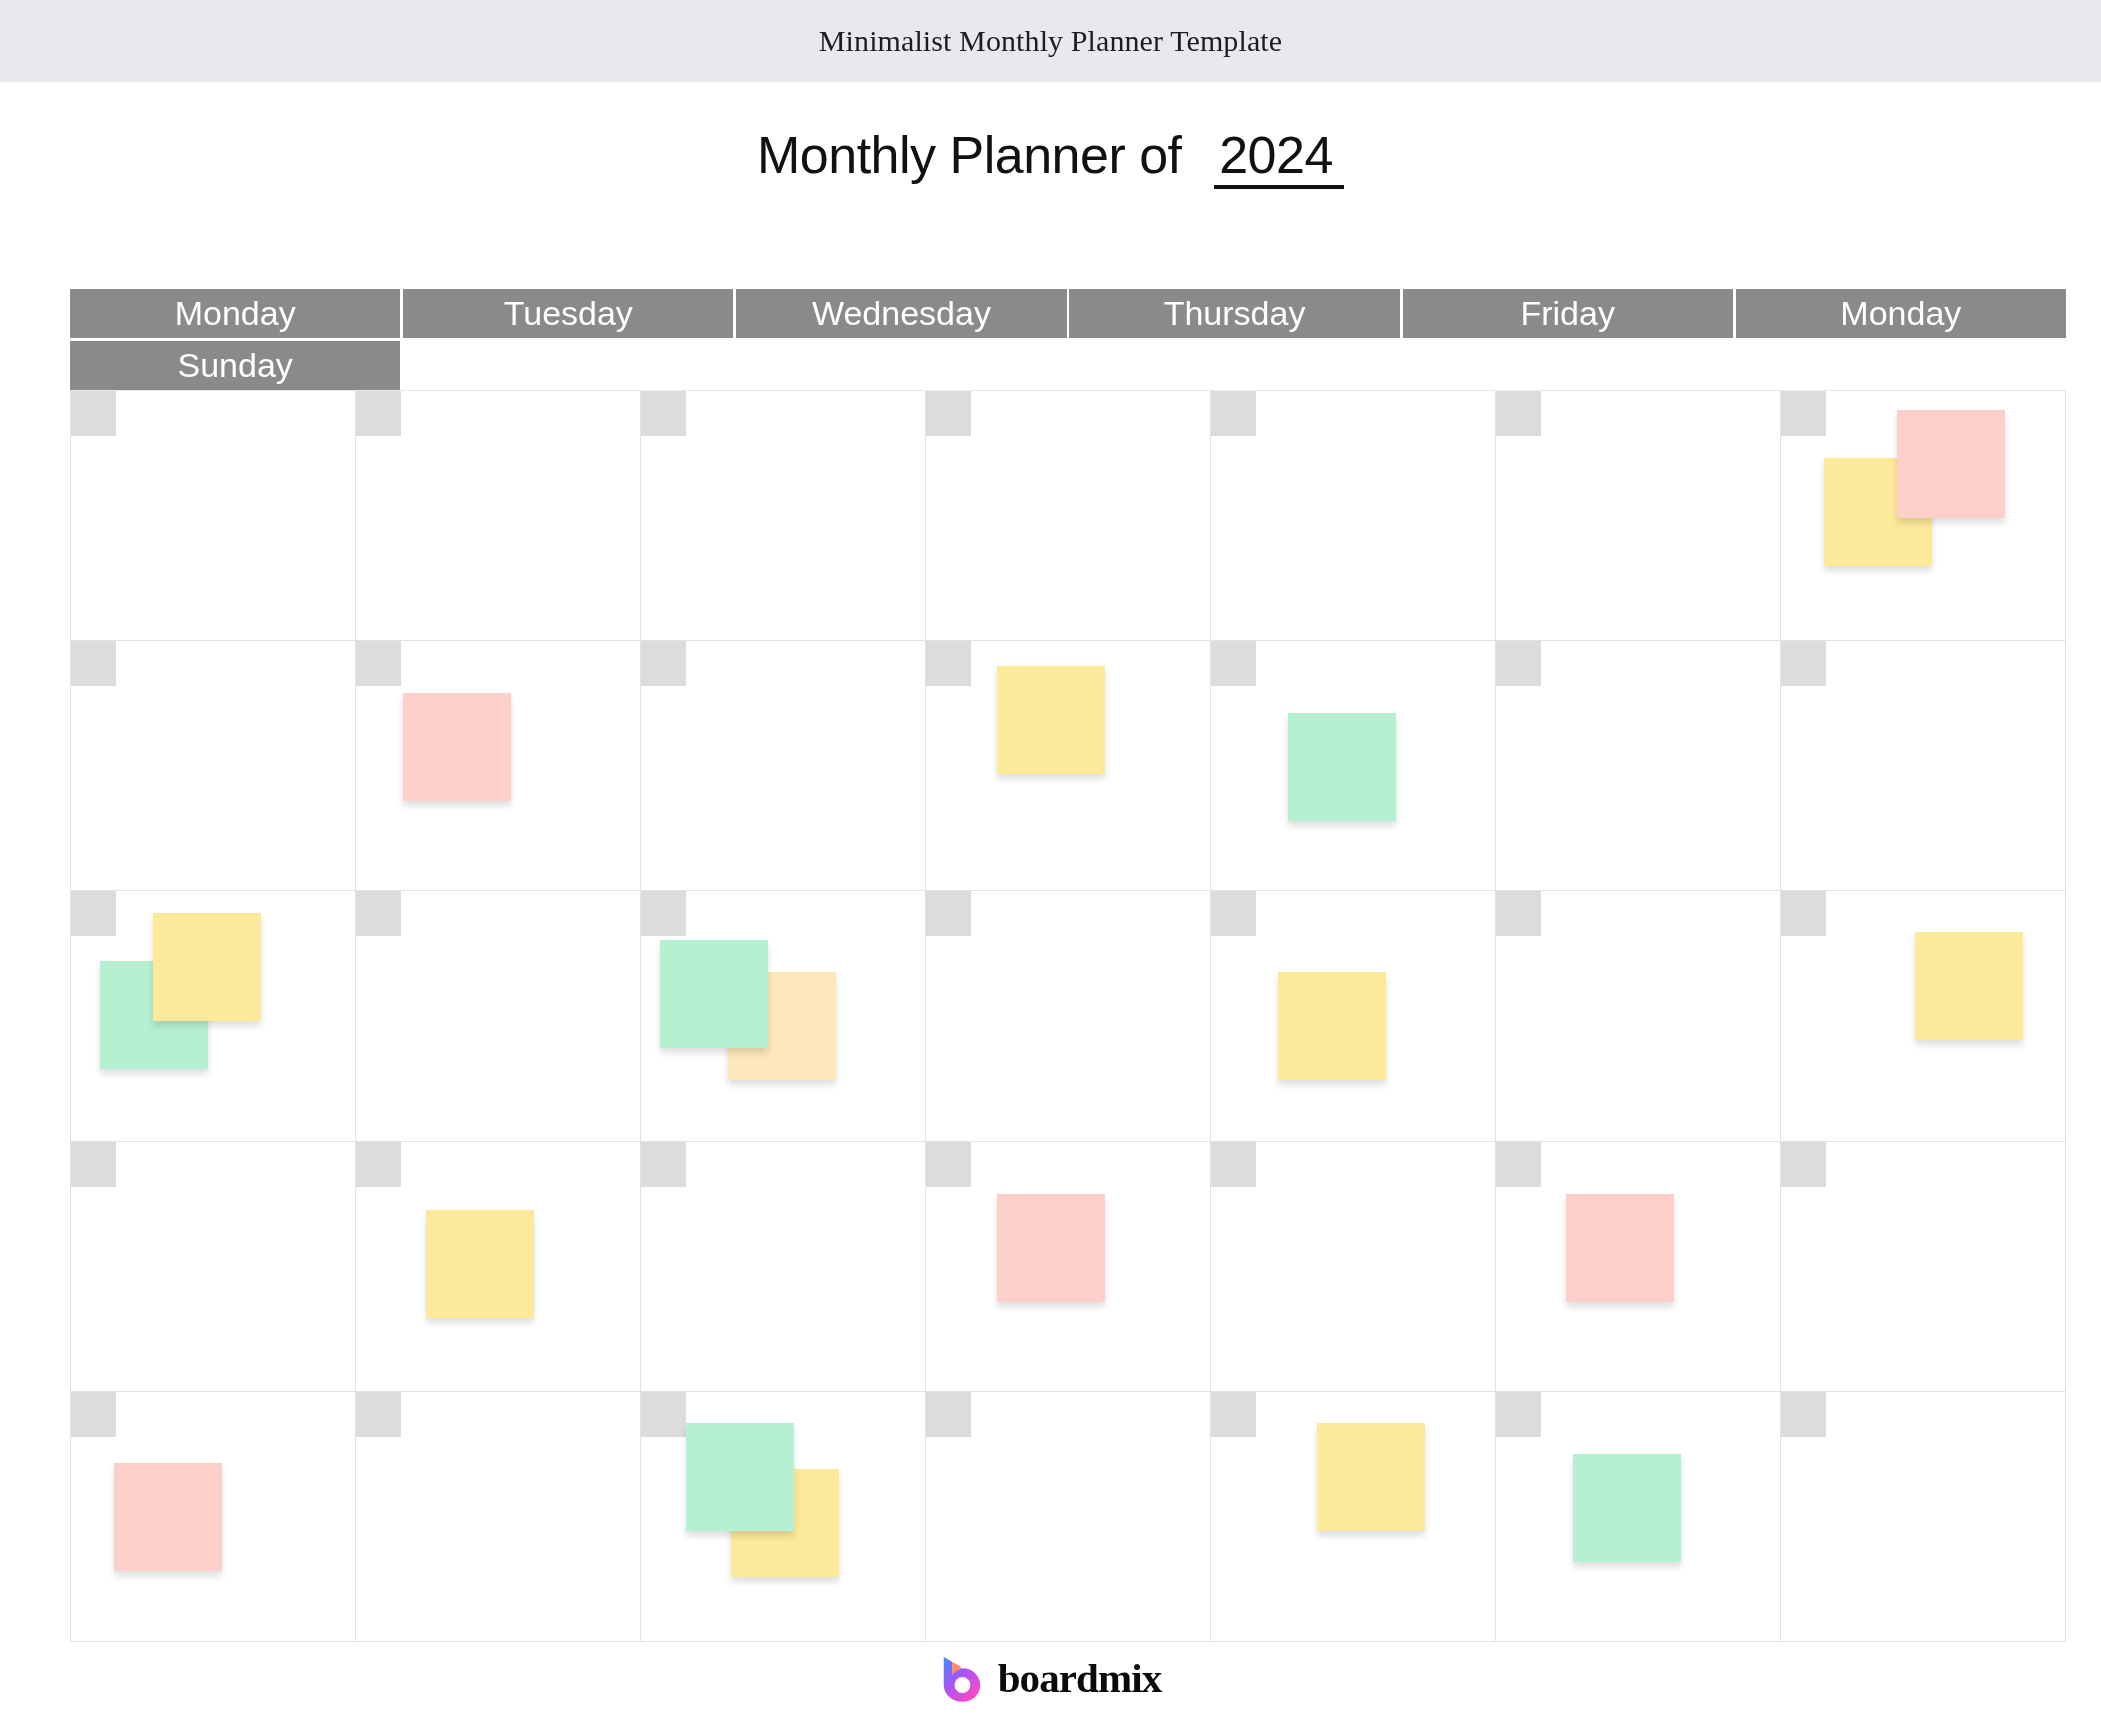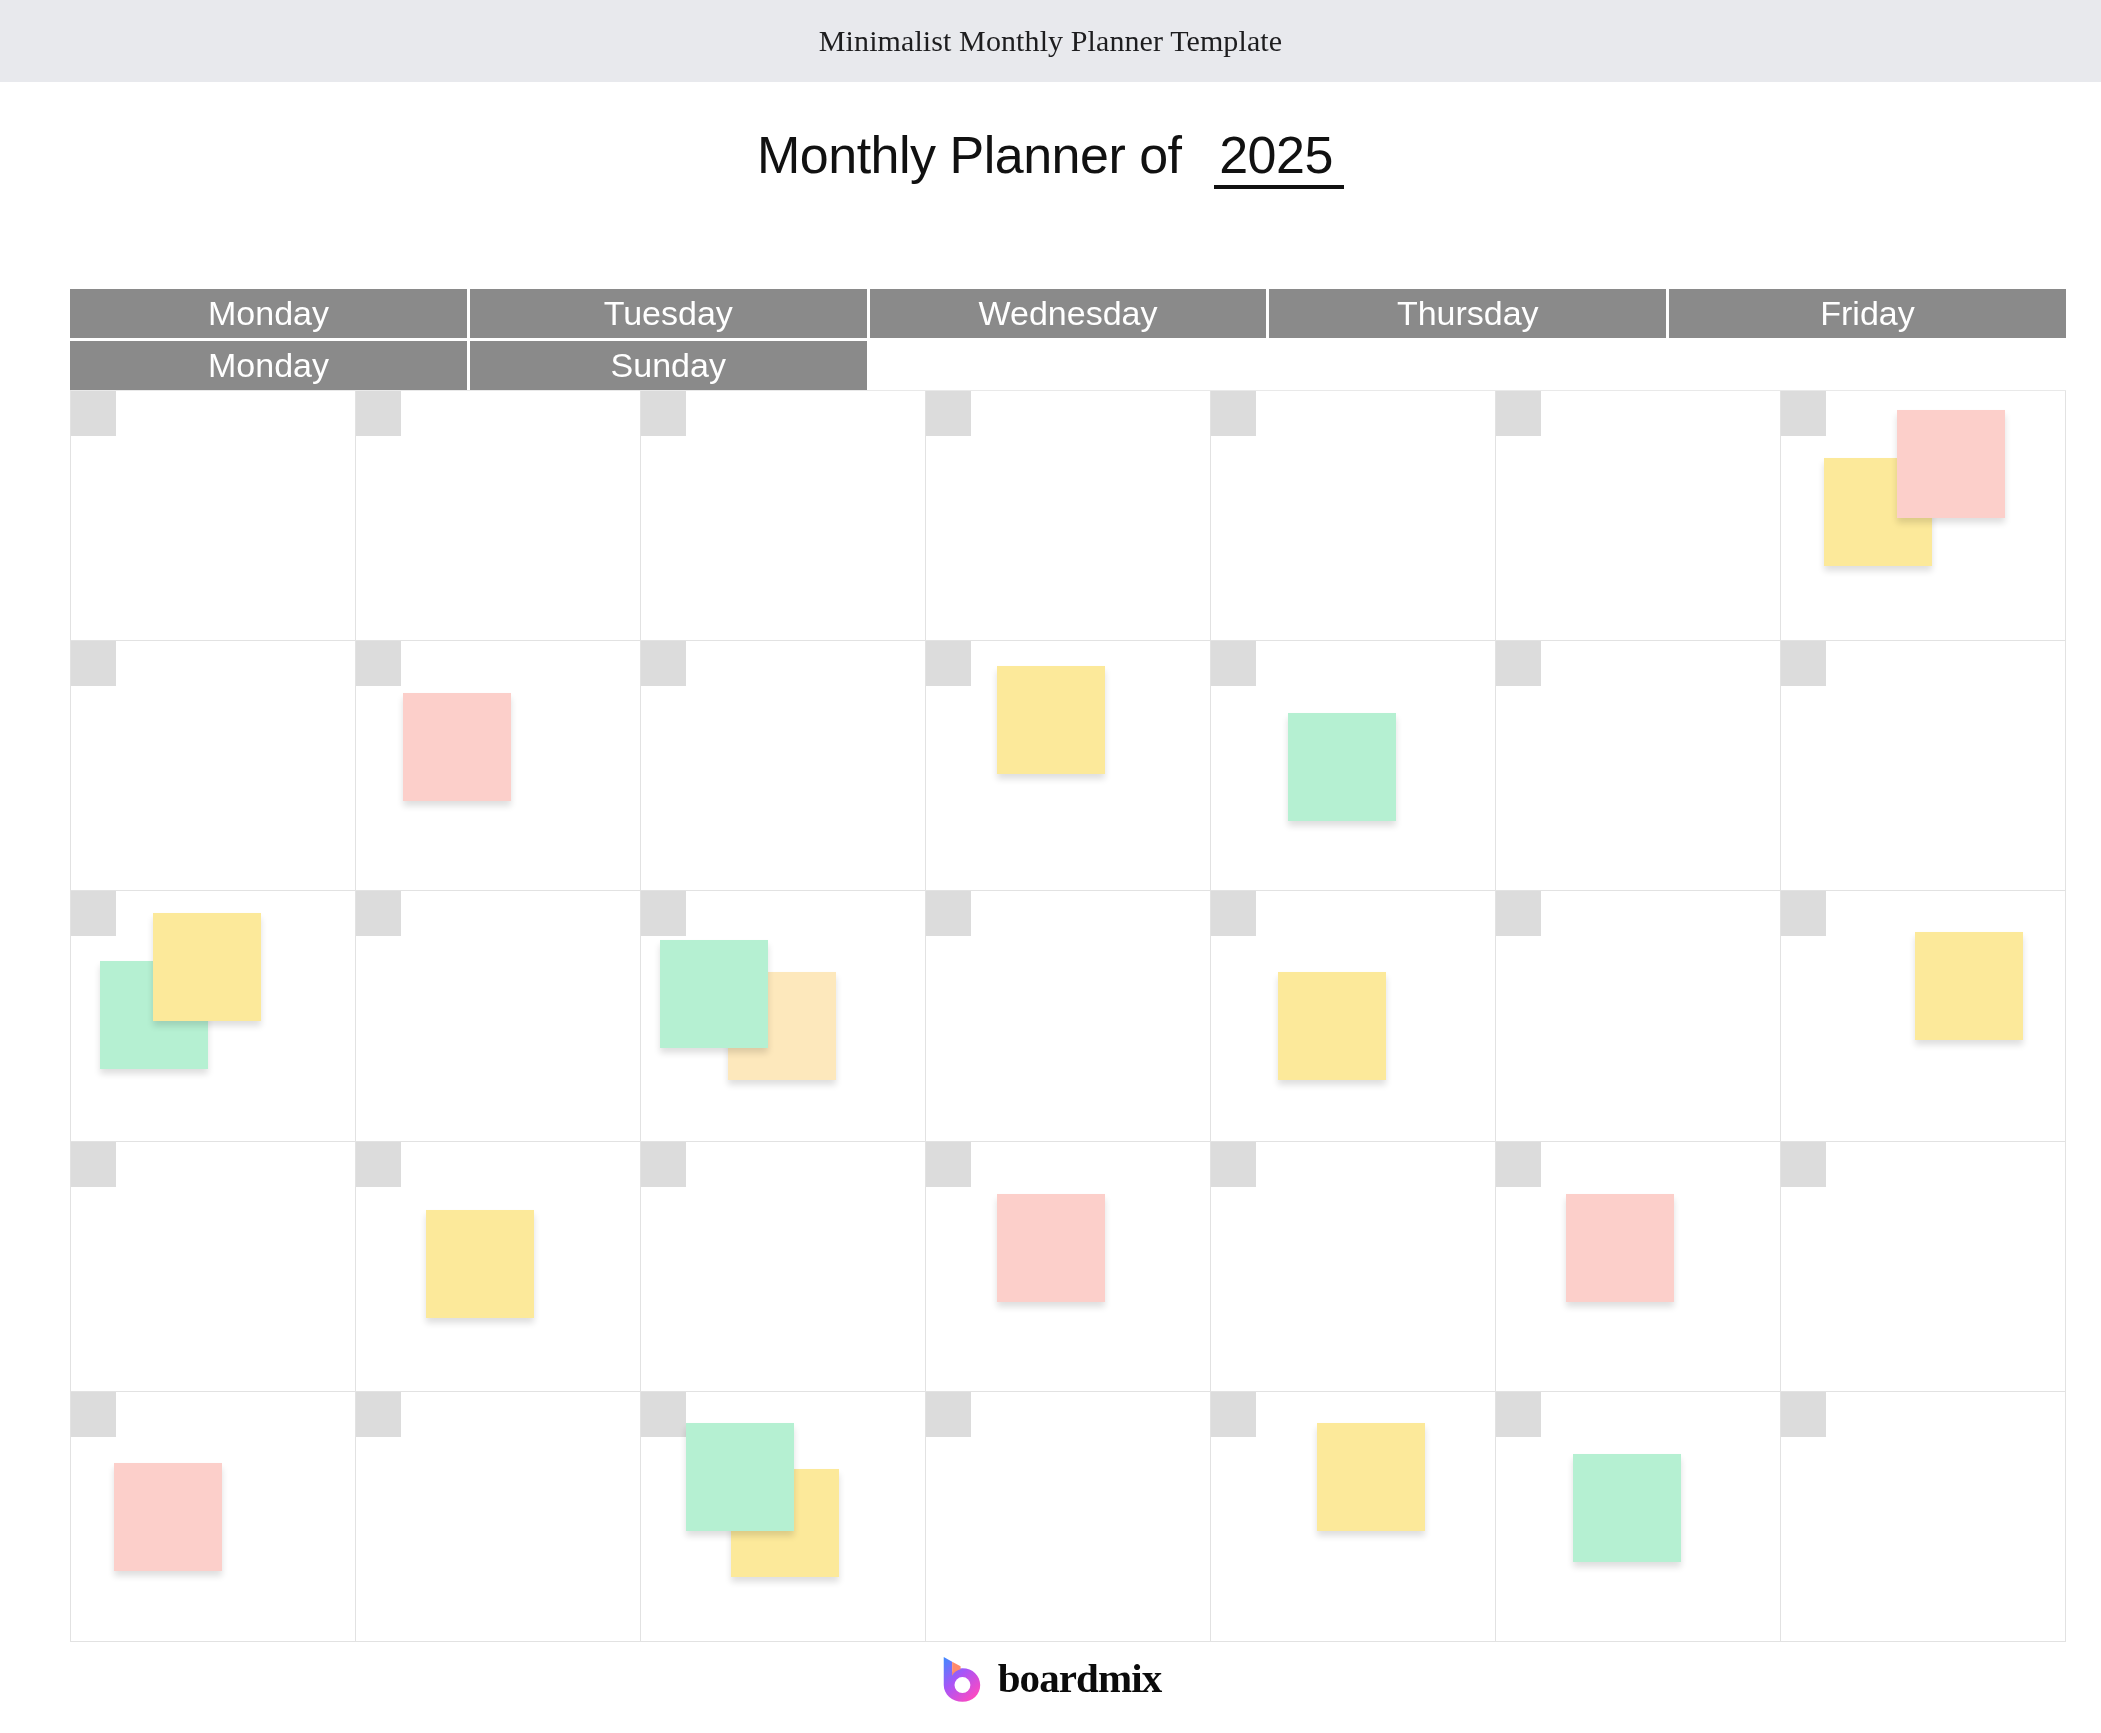--- a/index.html
+++ b/index.html
@@ -37,21 +37,21 @@
   }
 
   
   .calendar{
     position:absolute;
     left:70px; top:289px;
     width:1996px; height:1353px;
   }
   .week-head{
     display:grid;
-    grid-template-columns:repeat(5,1fr);
+    grid-template-columns:repeat(6,1fr);
     gap:2.8px;
     height:101px;
   }
   .week-head .dayname{
     background:#8a8a8a;
     color:#ffffff;
     font-size:34px;
     display:flex; align-items:center; justify-content:center;
   }
 
@@ -103,21 +103,21 @@
 </head>
 <body>
 
 <div class="topbar">
   <div class="topbar-title">Minimalist Monthly Planner Template</div>
 </div>
 
 <div class="doc-title-wrap">
   <div class="doc-title">
     <span>Monthly Planner of</span>
-    <span class="doc-title-year">2025</span>
+    <span class="doc-title-year">2024</span>
   </div>
 </div>
 
 <div class="calendar">
   <div class="week-head" id="weekhead">
       <div class="dayname">Monday</div>
       <div class="dayname">Tuesday</div>
       <div class="dayname">Wednesday</div>
       <div class="dayname">Thursday</div>
       <div class="dayname">Friday</div>

